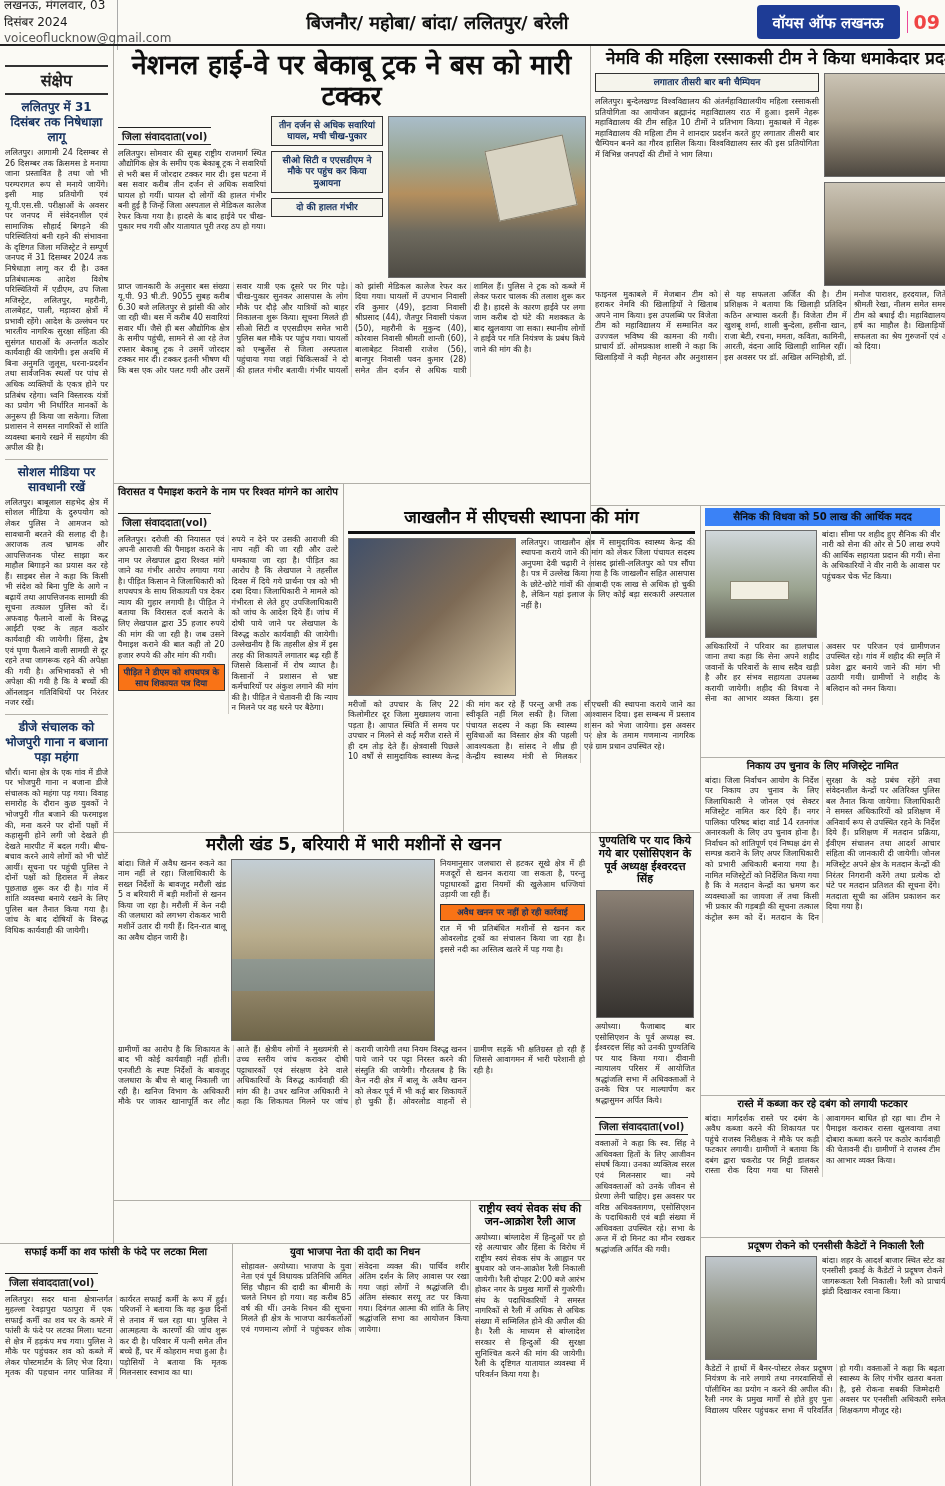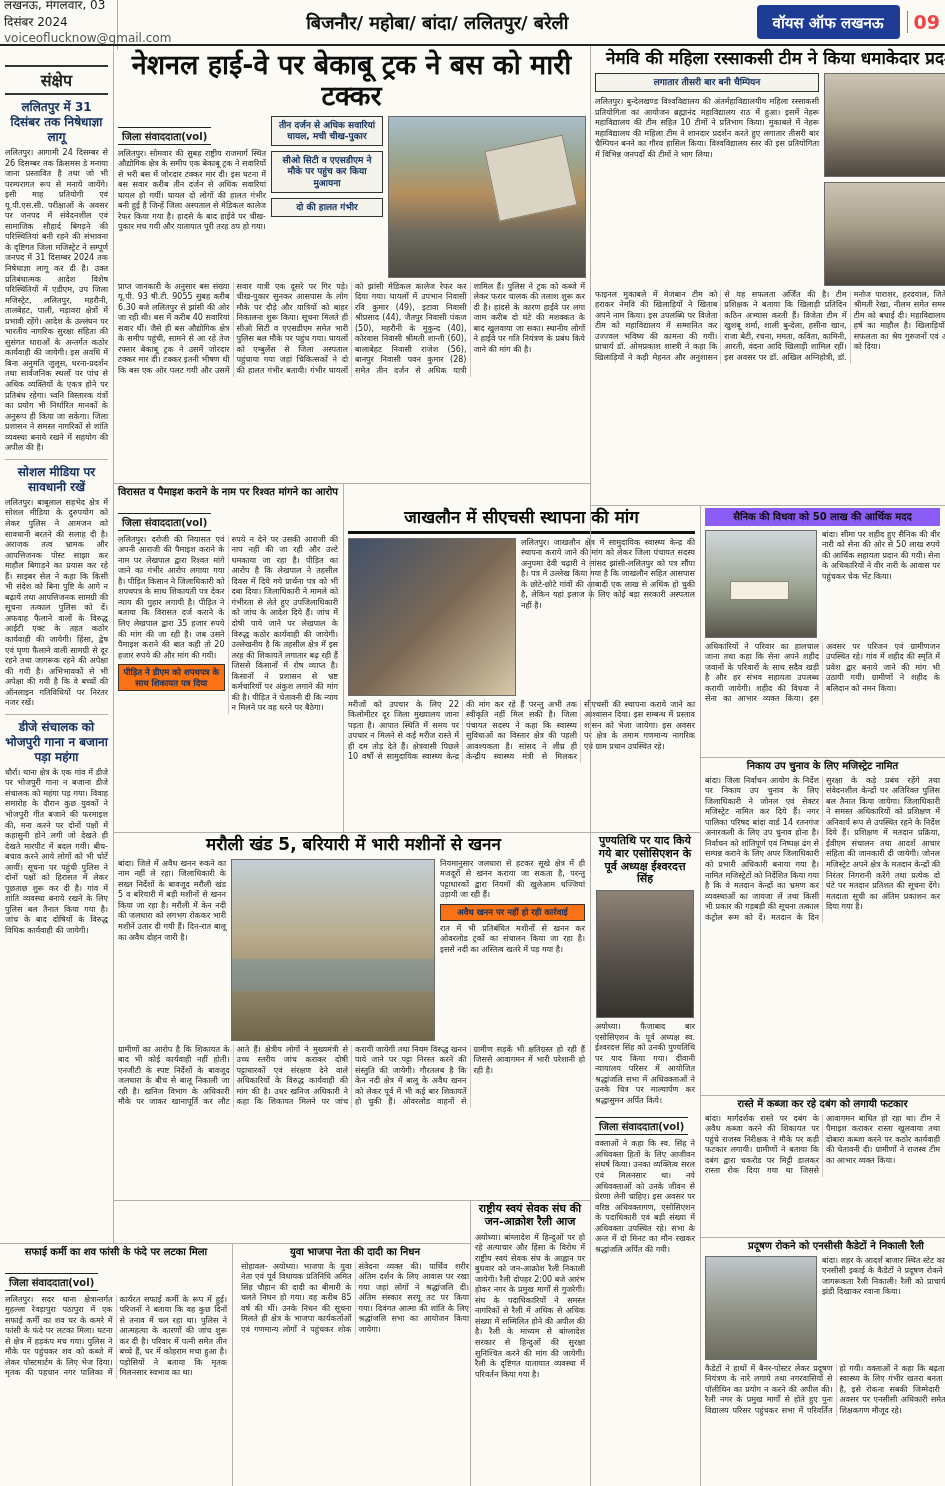--- a/index.html
+++ b/index.html
@@ -17,21 +17,21 @@
   .rule-top{position:absolute;left:0;top:44px;width:945px;height:2px;background:#222;}
 
   
   .art{position:absolute;box-sizing:border-box;padding:3px 5px;overflow:hidden;}
   .hl{font-weight:bold;text-align:center;color:#0e0e0e;line-height:1.16;margin:0 0 4px 0;}
   .hl-xl{font-size:27px;}
   .hl-lg{font-size:17px;}
   .hl-md{font-size:10px;}
   .hl-sm{font-size:11px;}
   .hl-ul{border-bottom:3px solid #111;padding-bottom:3px;}
-  .band{background:#8b5cf6;padding:3px 2px;}
+  .band{background:#3b82f6;padding:3px 2px;}
   .byline{display:inline-block;font-size:10px;font-weight:bold;border-top:1px solid #222;border-bottom:1px solid #222;padding:1px 4px;margin:11px 0 4px 0;}
   .body{font-size:8px;line-height:1.32;text-align:justify;color:#222;}
   .c2{column-count:2;column-gap:7px;column-rule:1px solid #ccc9c2;}
   .c3{column-count:3;column-gap:7px;column-rule:1px solid #ccc9c2;}
   .c4{column-count:4;column-gap:7px;column-rule:1px solid #ccc9c2;}
   .sub{border:1px solid #333;color:#14305e;font-weight:bold;font-size:9px;line-height:1.25;text-align:center;
        padding:3px 2px;margin:0 0 5px 0;background:#f5f4ec;break-inside:avoid;}
   .subinline{border:1px solid #333;color:#14305e;font-weight:bold;font-size:8.5px;line-height:1.25;text-align:center;
        padding:2px;margin:3px 0;break-inside:avoid;background:#f97316;}
   .row{display:flex;gap:5px;margin-bottom:4px;}

